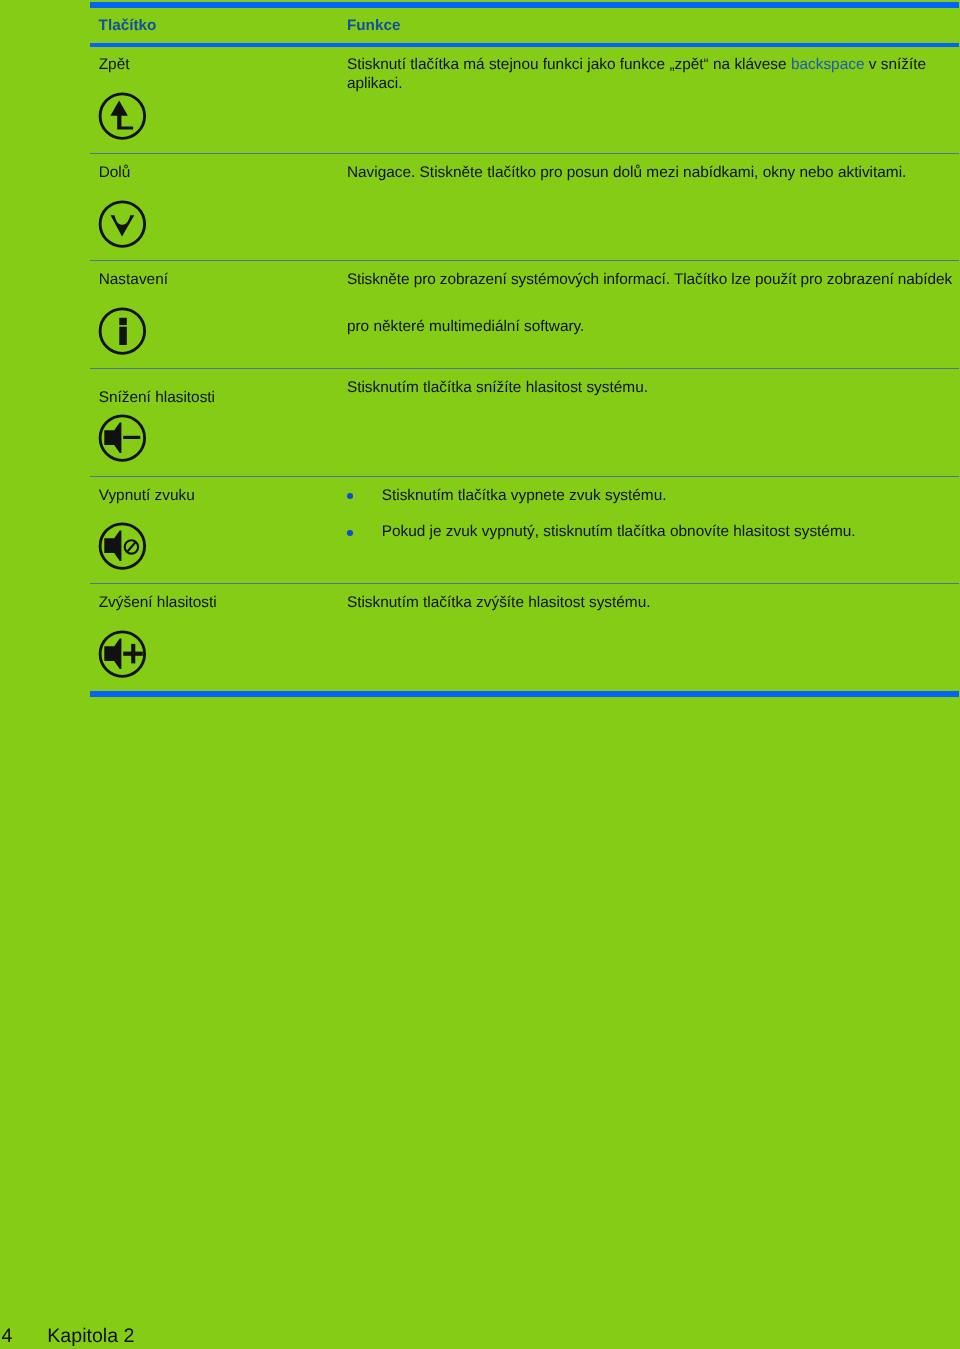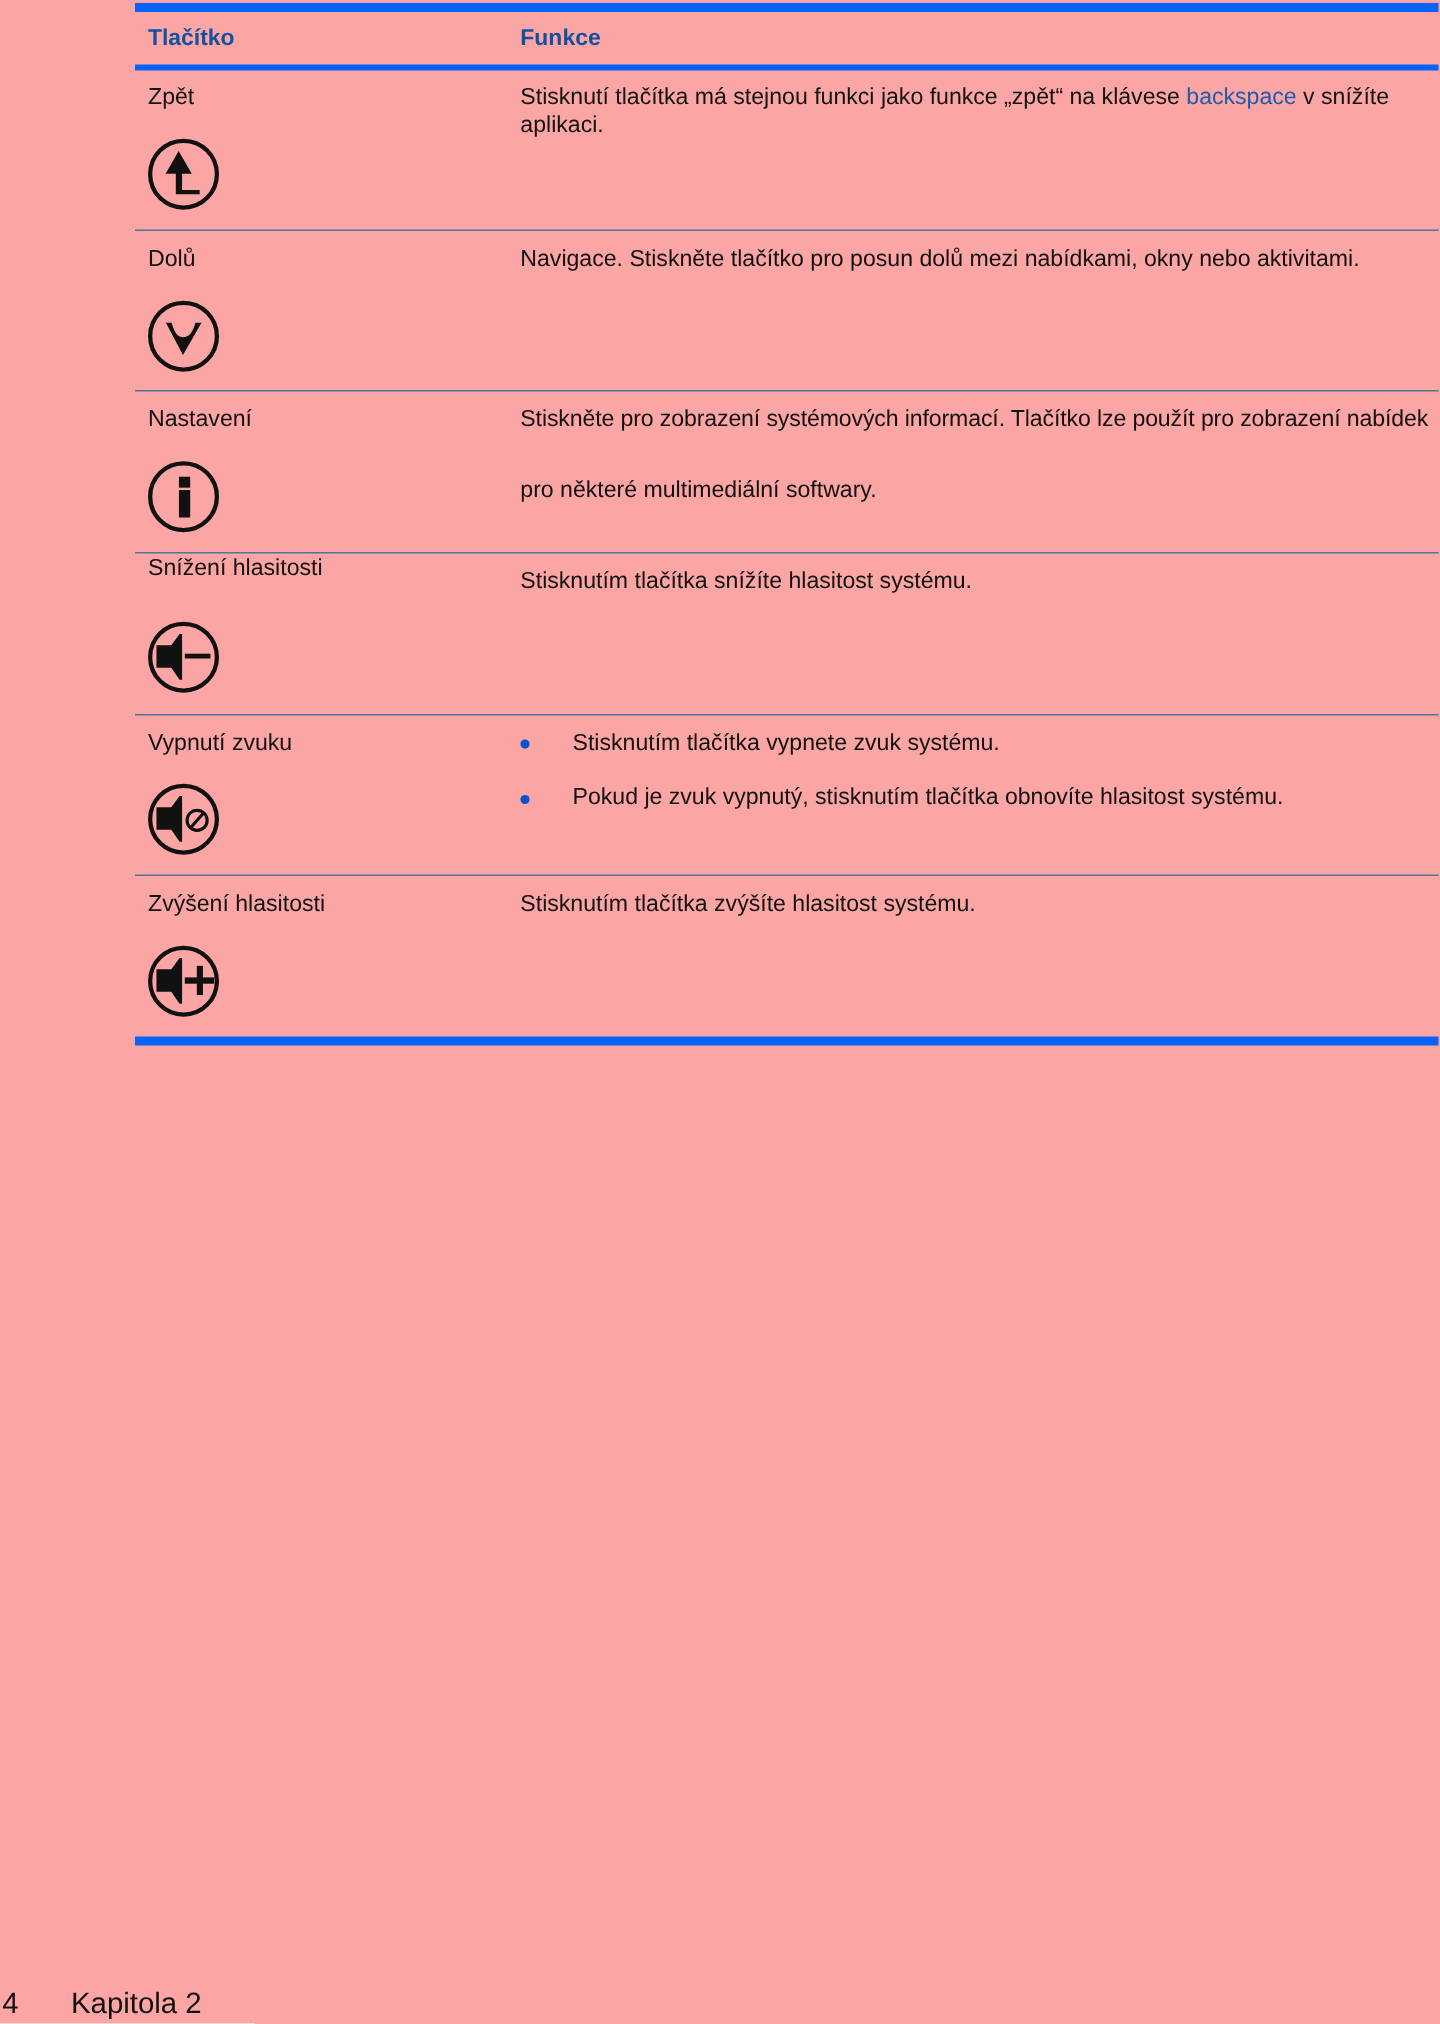--- a/index.html
+++ b/index.html
@@ -4,21 +4,21 @@
 <style>
   html, body { margin:0; padding:0; background:#ffffff; }
   body {
     width:960px; height:1349px;
     font-family:"Liberation Sans", sans-serif;
     position:relative; overflow:hidden;
     color:#000;
     -webkit-font-smoothing:antialiased;
     text-rendering:geometricPrecision;
   }
-  .page { position:absolute; left:0; top:0; width:960px; height:1349px; background:#fca5a5; }
+  .page { position:absolute; left:0; top:0; width:960px; height:1349px; background:#84cc16; }
 
   .rule { position:absolute; left:90px; width:869px; }
   .rule-top   { top:2px;   height:6px; background:#0663FA; }
   .rule-head  { top:43.2px;  height:3.6px; background:#0663FA; }
   .rule-bot   { top:691px; height:6px; background:#0663FA; }
   .rule-row   { height:1px; background:#4D7599; }
 
   .hdr   { position:absolute; font-size:15.3px;   font-weight:bold; color:#11519F; white-space:nowrap; line-height:19.4px; }
   .lcell { position:absolute; font-size:15.4px; color:#121212; white-space:nowrap; line-height:19.4px; }
   .rcell { position:absolute; font-size:15.4px; color:#121212; white-space:nowrap; line-height:19.4px; }
@@ -64,21 +64,21 @@
   <div class="rcell" style="left:346.9px; top:273px;margin-top:44px;">pro některé multimediální softwary.</div>
 
   <svg class="icon" style="left:96.8px; top:306.3px;" viewBox="0 0 52 52">
     <circle cx="25.35" cy="25.1" r="22.25" fill="none" stroke="#111" stroke-width="2.85"></circle>
     <rect x="22.3" y="11.8" width="7.5" height="7.3" fill="#111"></rect>
     <rect x="22.3" y="20.7" width="7.5" height="18.3" fill="#111"></rect>
   </svg>
 
   <div class="rule rule-row" style="top:368px;"></div>
 
-  <div class="lcell" style="left:98.7px; top:369px;text-align:right;">Snížení hlasitosti</div>
+  <div class="lcell" style="left:98.7px; top:388px;text-align:right;">Snížení hlasitosti</div>
   <div class="rcell" style="left:346.9px; top:377.70px;text-align:center;">Stisknutím tlačítka snížíte hlasitost systému.</div>
 
   <svg class="icon" style="left:96.8px; top:413.4px;" viewBox="0 0 52 52">
     <circle cx="25.35" cy="25.1" r="22.25" fill="none" stroke="#111" stroke-width="2.85"></circle>
     <path d="M7.3 17.2 H17.2 L22.7 9.6 H24.4 V40.1 H22.7 L17.2 32.1 H7.3 Z" fill="#111"></path>
     <rect x="26.2" y="22.8" width="17.1" height="3.2" fill="#111"></rect>
   </svg>
 
   <div class="rule rule-row" style="top:476px;"></div>
 

